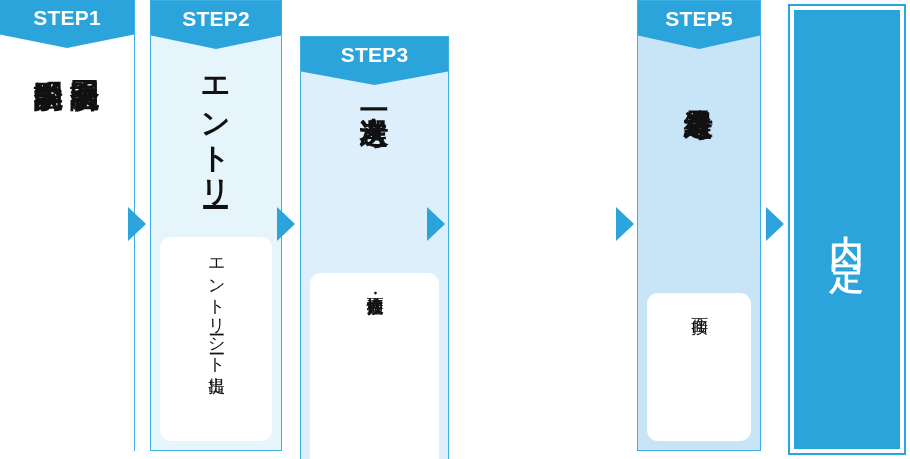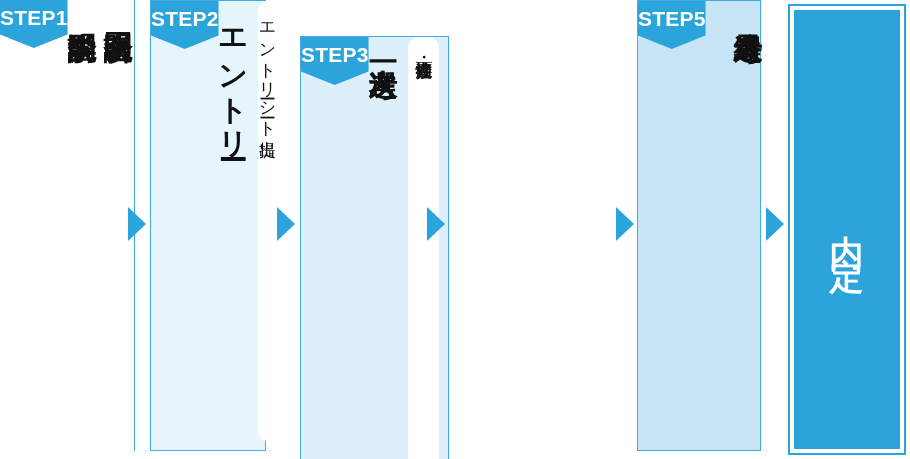--- a/index.html
+++ b/index.html
@@ -23,21 +23,21 @@
 
   
   .step-col {
     position: absolute;
     top: 0;
     height: 451px;
     box-sizing: border-box;
     border: 1px solid var(--border, #3FAEE2);
     background: var(--body, #ffffff);
     display: flex;
-    flex-direction: row;
+    flex-direction: column;
     align-items: stretch;
   }
   .step-col.first {
     border: none;
     border-right: 1px solid #3FAEE2;
     border-left: 0;
   }
 
   
   .step-header {
@@ -166,21 +166,21 @@
     </div>
     <div class="title-zone">
       <span class="vtitle">合同説明会</span>
       <span class="vtitle">学内説明会</span>
     </div>
 
   </div>
 
   <div class="arrow" style="left:128px;"></div>
 
-  <div class="step-col" style="left:150px; width:116px; --body:#E6F4FC; --border:#3FAEE2;">
+  <div class="step-col" style="left:150px; width:132px; --body:#E6F4FC; --border:#3FAEE2;">
     <div class="step-header">
       <span class="step-label">STEP2</span>
     </div>
     <div class="title-zone">
       <span class="vtitle">エントリー</span>
     </div>
     <div class="sub-wrap">
       <div class="sub-box">
         <span class="vsub">エントリーシート提出</span>
       </div>

